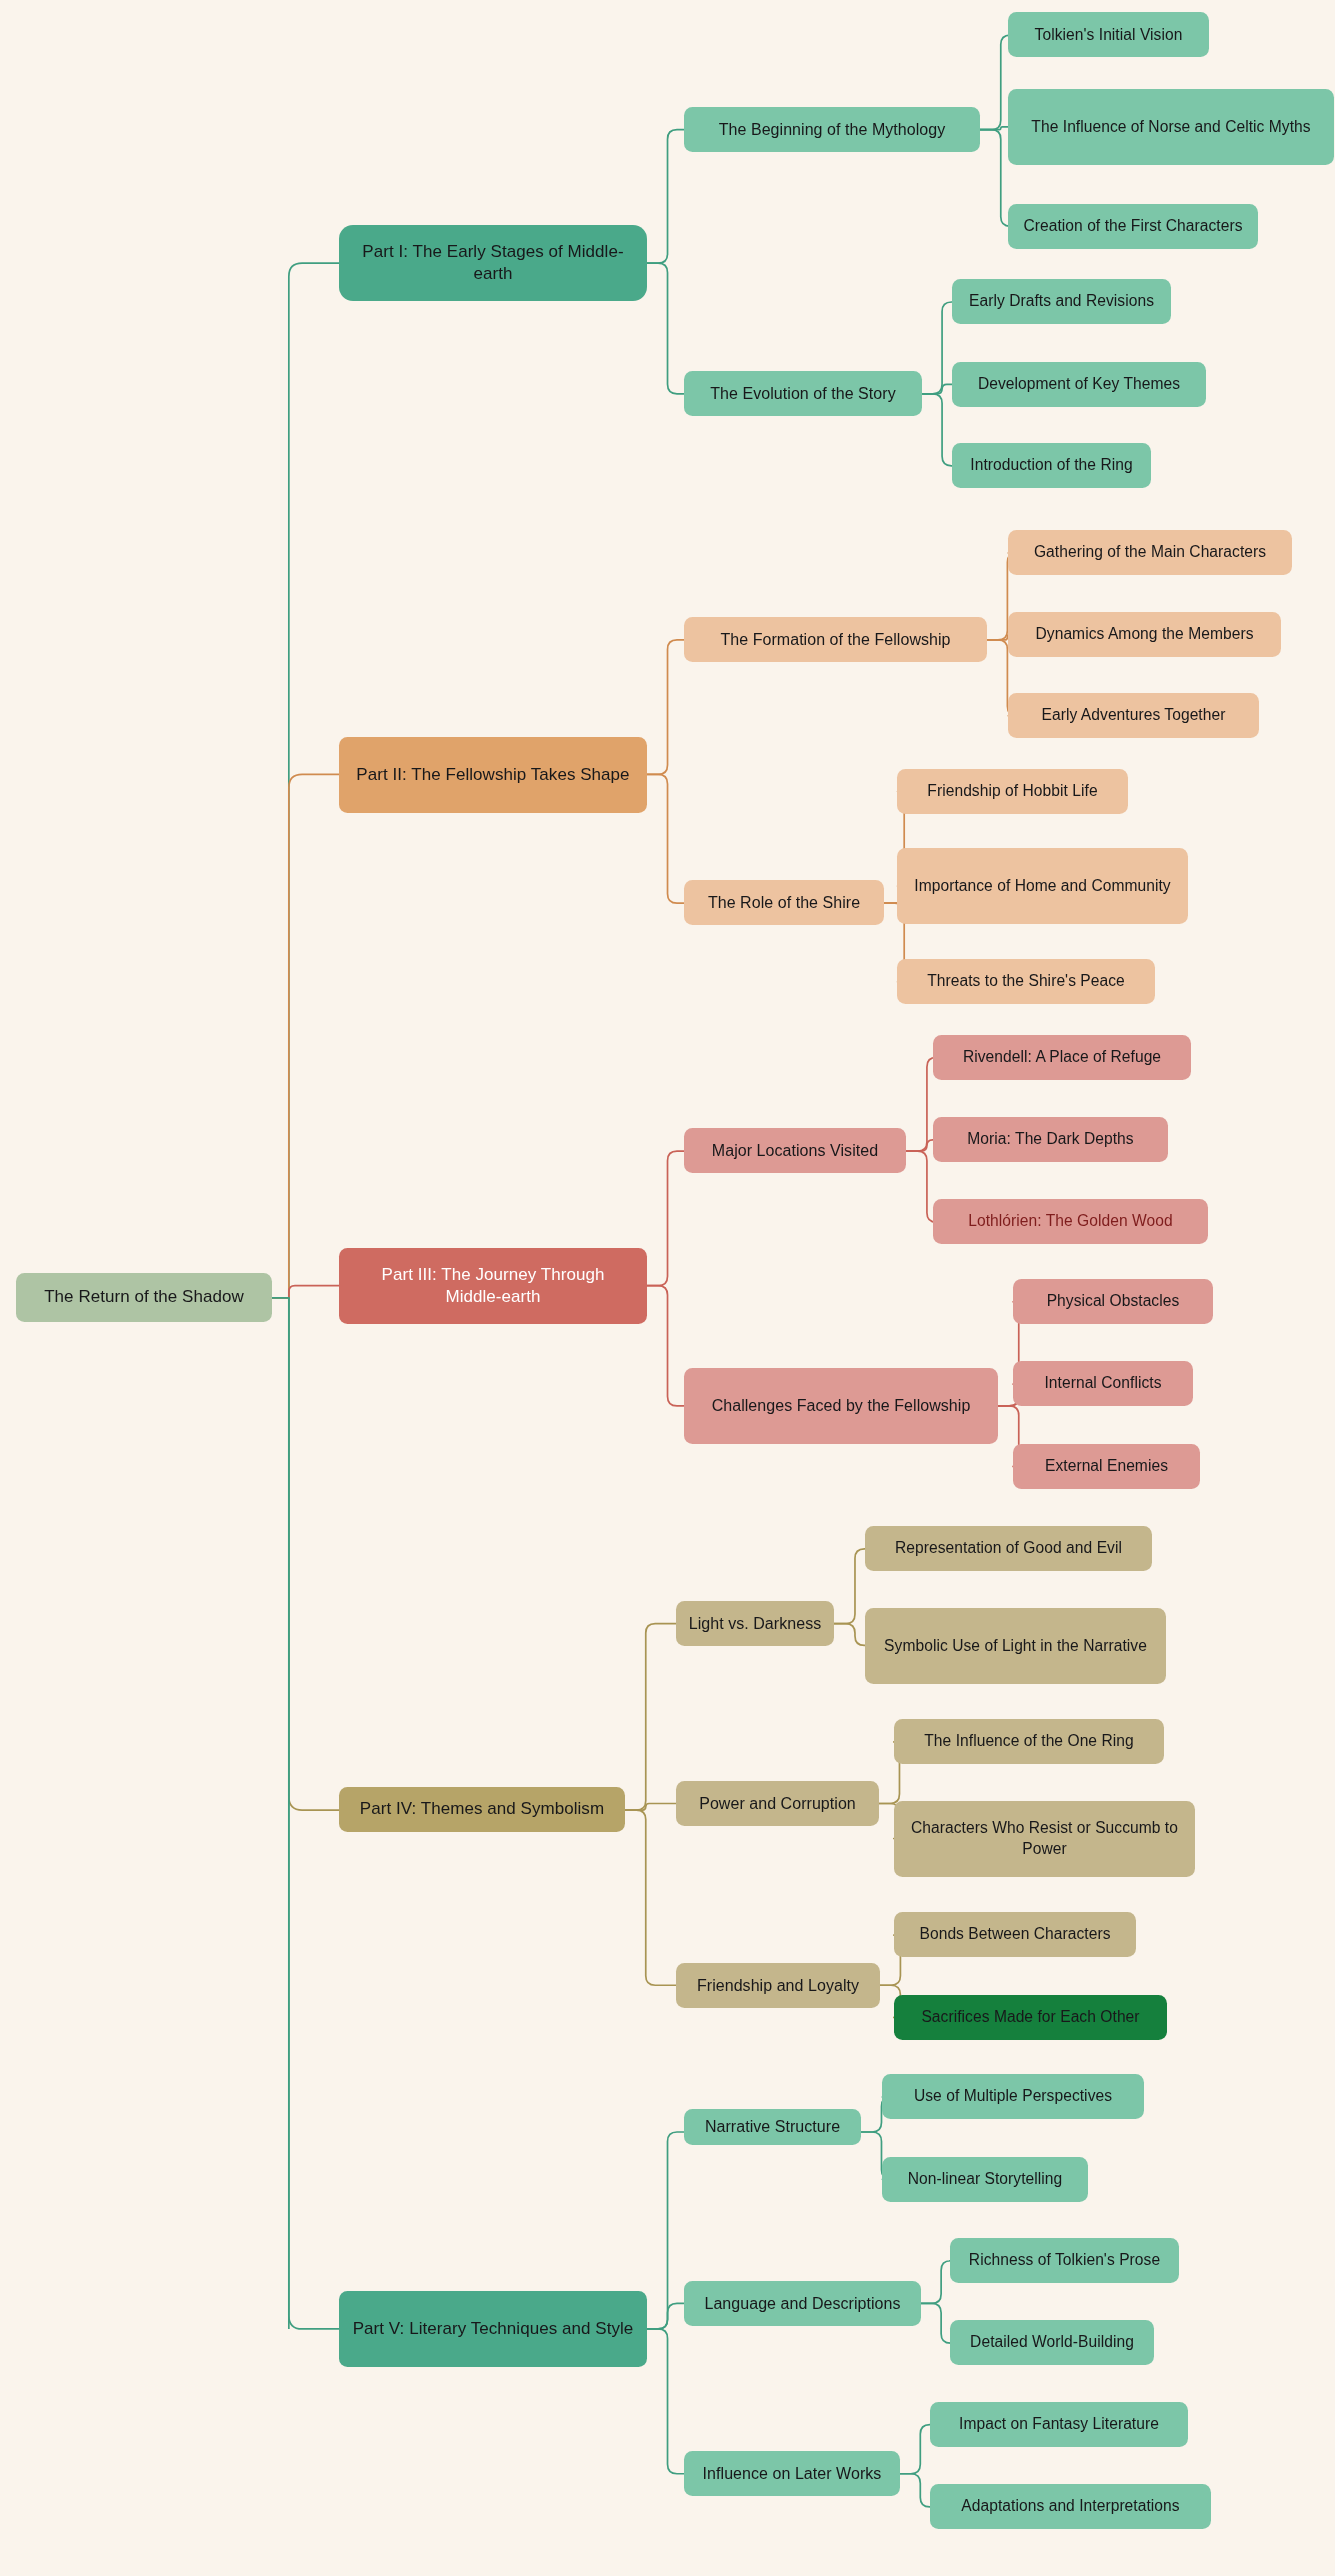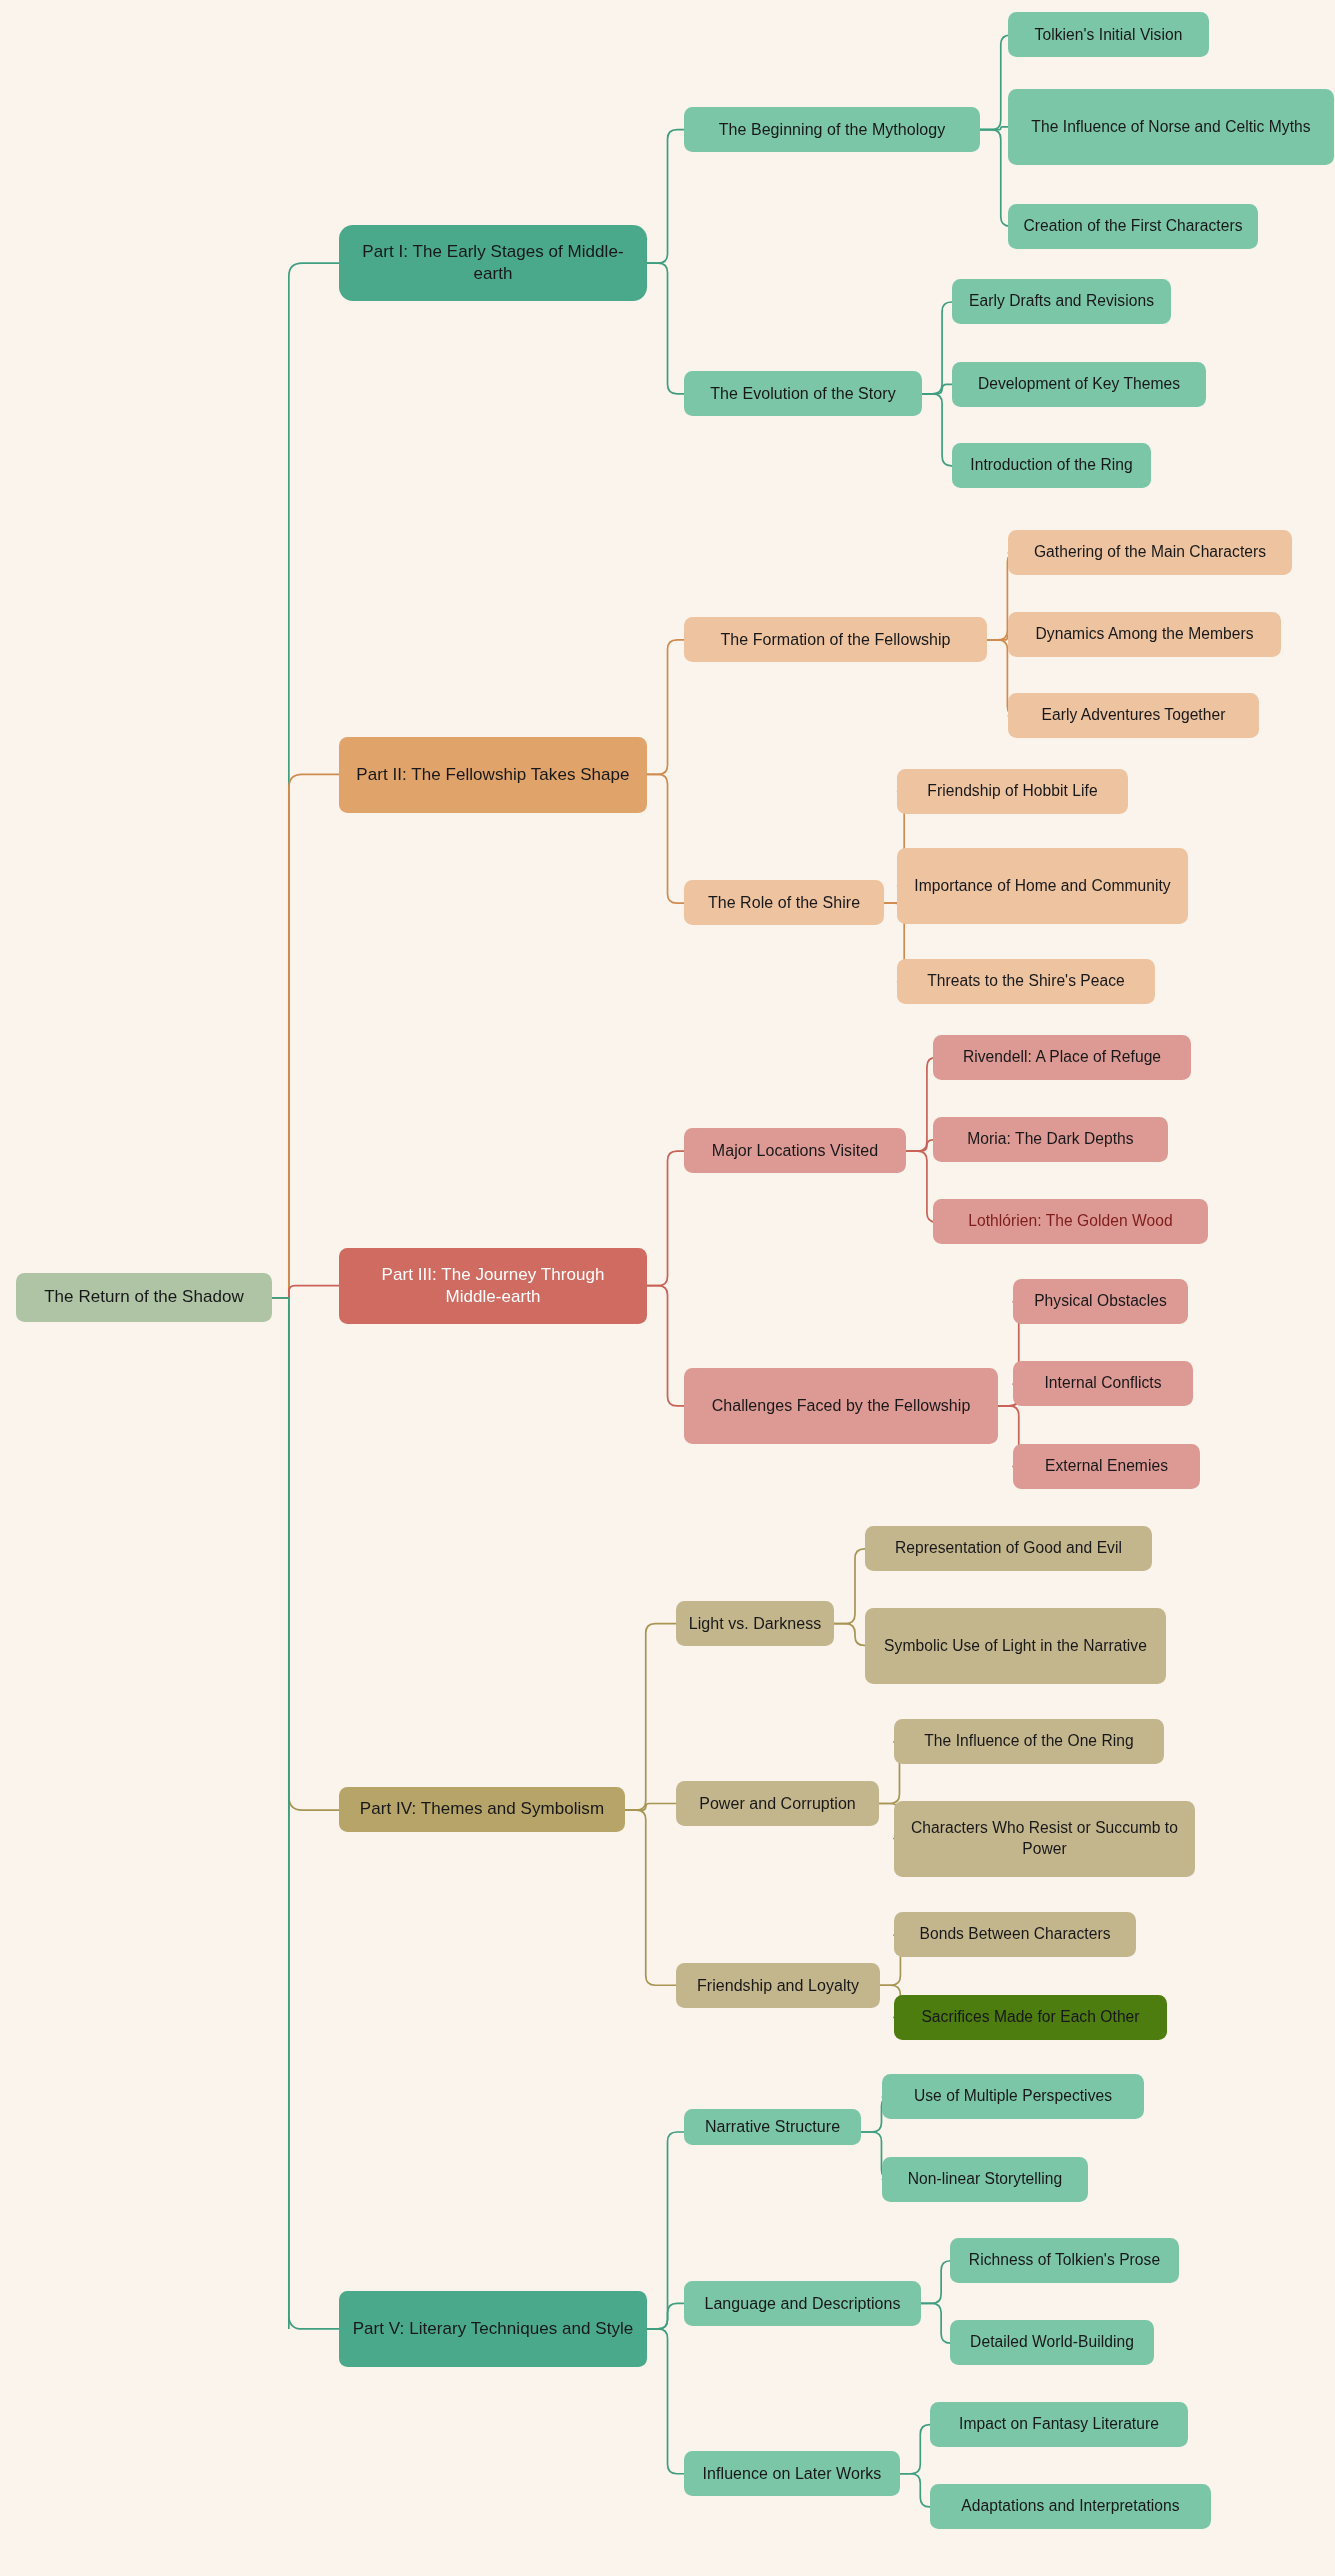--- a/index.html
+++ b/index.html
@@ -171,21 +171,21 @@
       </div>
       <div class="node lvl3" style="left: 933px; top: 1117px; width: 235px; height: 45px; background: rgb(221, 154, 148); color: rgb(24, 24, 26);">
         <span class="node-label">Moria: The Dark Depths</span>
       </div>
       <div class="node lvl3" style="left: 933px; top: 1199px; width: 275px; height: 45px; background: rgb(221, 154, 148); color: #7f1d1d;">
         <span class="node-label">Lothlórien: The Golden Wood</span>
       </div>
       <div class="node lvl2" style="left: 684px; top: 1128px; width: 222px; height: 45px; background: rgb(221, 154, 148); color: rgb(24, 24, 26);">
         <span class="node-label">Major Locations Visited</span>
       </div>
-      <div class="node lvl3" style="left: 1013px; top: 1279px; width: 175px; height: 45px; background: rgb(221, 154, 148); color: rgb(24, 24, 26);">
+      <div class="node lvl3" style="left: 1013px; top: 1279px; width: 200px; height: 45px; background: rgb(221, 154, 148); color: rgb(24, 24, 26);">
         <span class="node-label">Physical Obstacles</span>
       </div>
       <div class="node lvl3" style="left: 1013px; top: 1361px; width: 180px; height: 45px; background: rgb(221, 154, 148); color: rgb(24, 24, 26);">
         <span class="node-label">Internal Conflicts</span>
       </div>
       <div class="node lvl3" style="left: 1013px; top: 1444px; width: 187px; height: 45px; background: rgb(221, 154, 148); color: rgb(24, 24, 26);">
         <span class="node-label">External Enemies</span>
       </div>
       <div class="node lvl2" style="left: 684px; top: 1368px; width: 314px; height: 76px; background: rgb(221, 154, 148); color: rgb(24, 24, 26);">
         <span class="node-label">Challenges Faced by the Fellowship</span>
@@ -207,21 +207,21 @@
       </div>
       <div class="node lvl3" style="left: 894px; top: 1801px; width: 301px; height: 76px; background: rgb(196, 182, 140); color: rgb(24, 24, 26);">
         <span class="node-label">Characters Who Resist or Succumb to Power</span>
       </div>
       <div class="node lvl2" style="left: 676px; top: 1781px; width: 203px; height: 45px; background: rgb(196, 182, 140); color: rgb(24, 24, 26);">
         <span class="node-label">Power and Corruption</span>
       </div>
       <div class="node lvl3" style="left: 894px; top: 1912px; width: 242px; height: 45px; background: rgb(196, 182, 140); color: rgb(24, 24, 26);">
         <span class="node-label">Bonds Between Characters</span>
       </div>
-      <div class="node lvl3" style="left: 894px; top: 1995px; width: 273px; height: 45px; background: #4d7c0f; color: rgb(24, 24, 26);">
+      <div class="node lvl3" style="left: 894px; top: 1995px; width: 273px; height: 45px; background: #15803d; color: rgb(24, 24, 26);">
         <span class="node-label">Sacrifices Made for Each Other</span>
       </div>
       <div class="node lvl2" style="left: 676px; top: 1963px; width: 204px; height: 45px; background: rgb(196, 182, 140); color: rgb(24, 24, 26);">
         <span class="node-label">Friendship and Loyalty</span>
       </div>
       <div class="node lvl1" style="left: 339px; top: 1787px; width: 286px; height: 45px; background: rgb(182, 164, 104); color: rgb(24, 24, 26);">
         <span class="node-label">Part IV: Themes and Symbolism</span>
       </div>
       <div class="node lvl3" style="left: 882px; top: 2074px; width: 262px; height: 45px; background: rgb(124, 198, 168); color: rgb(24, 24, 26);">
         <span class="node-label">Use of Multiple Perspectives</span>

